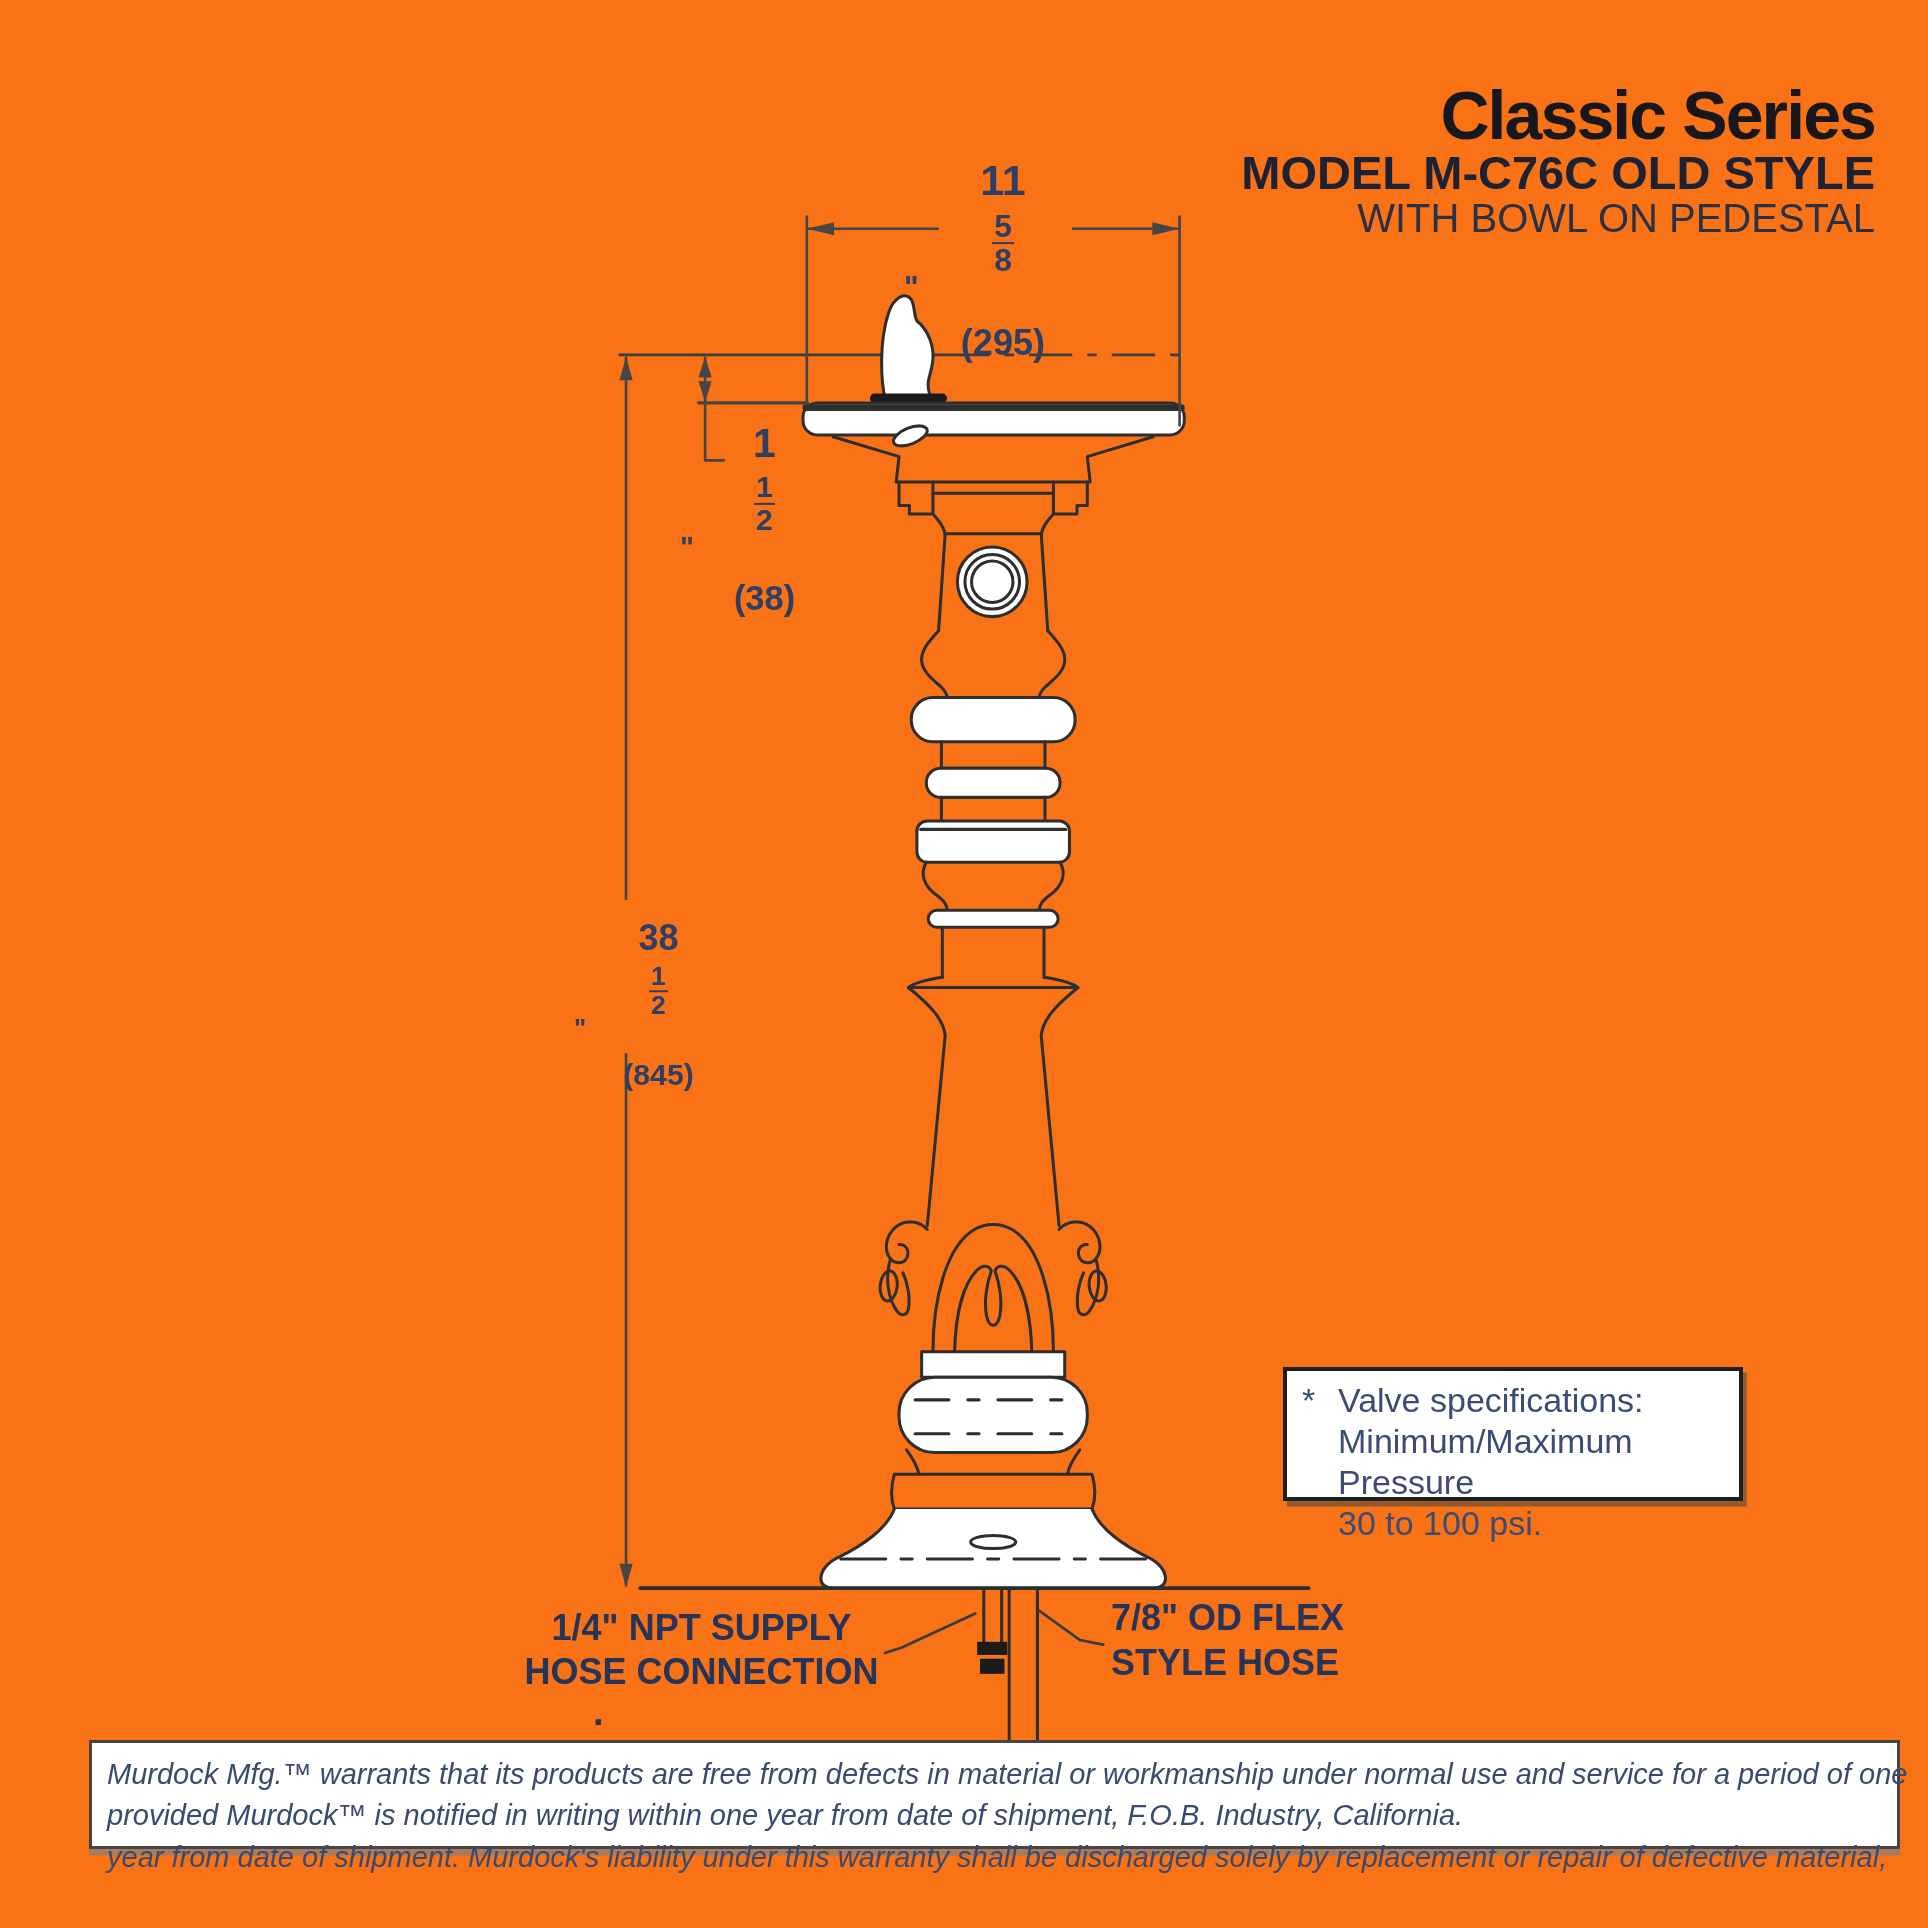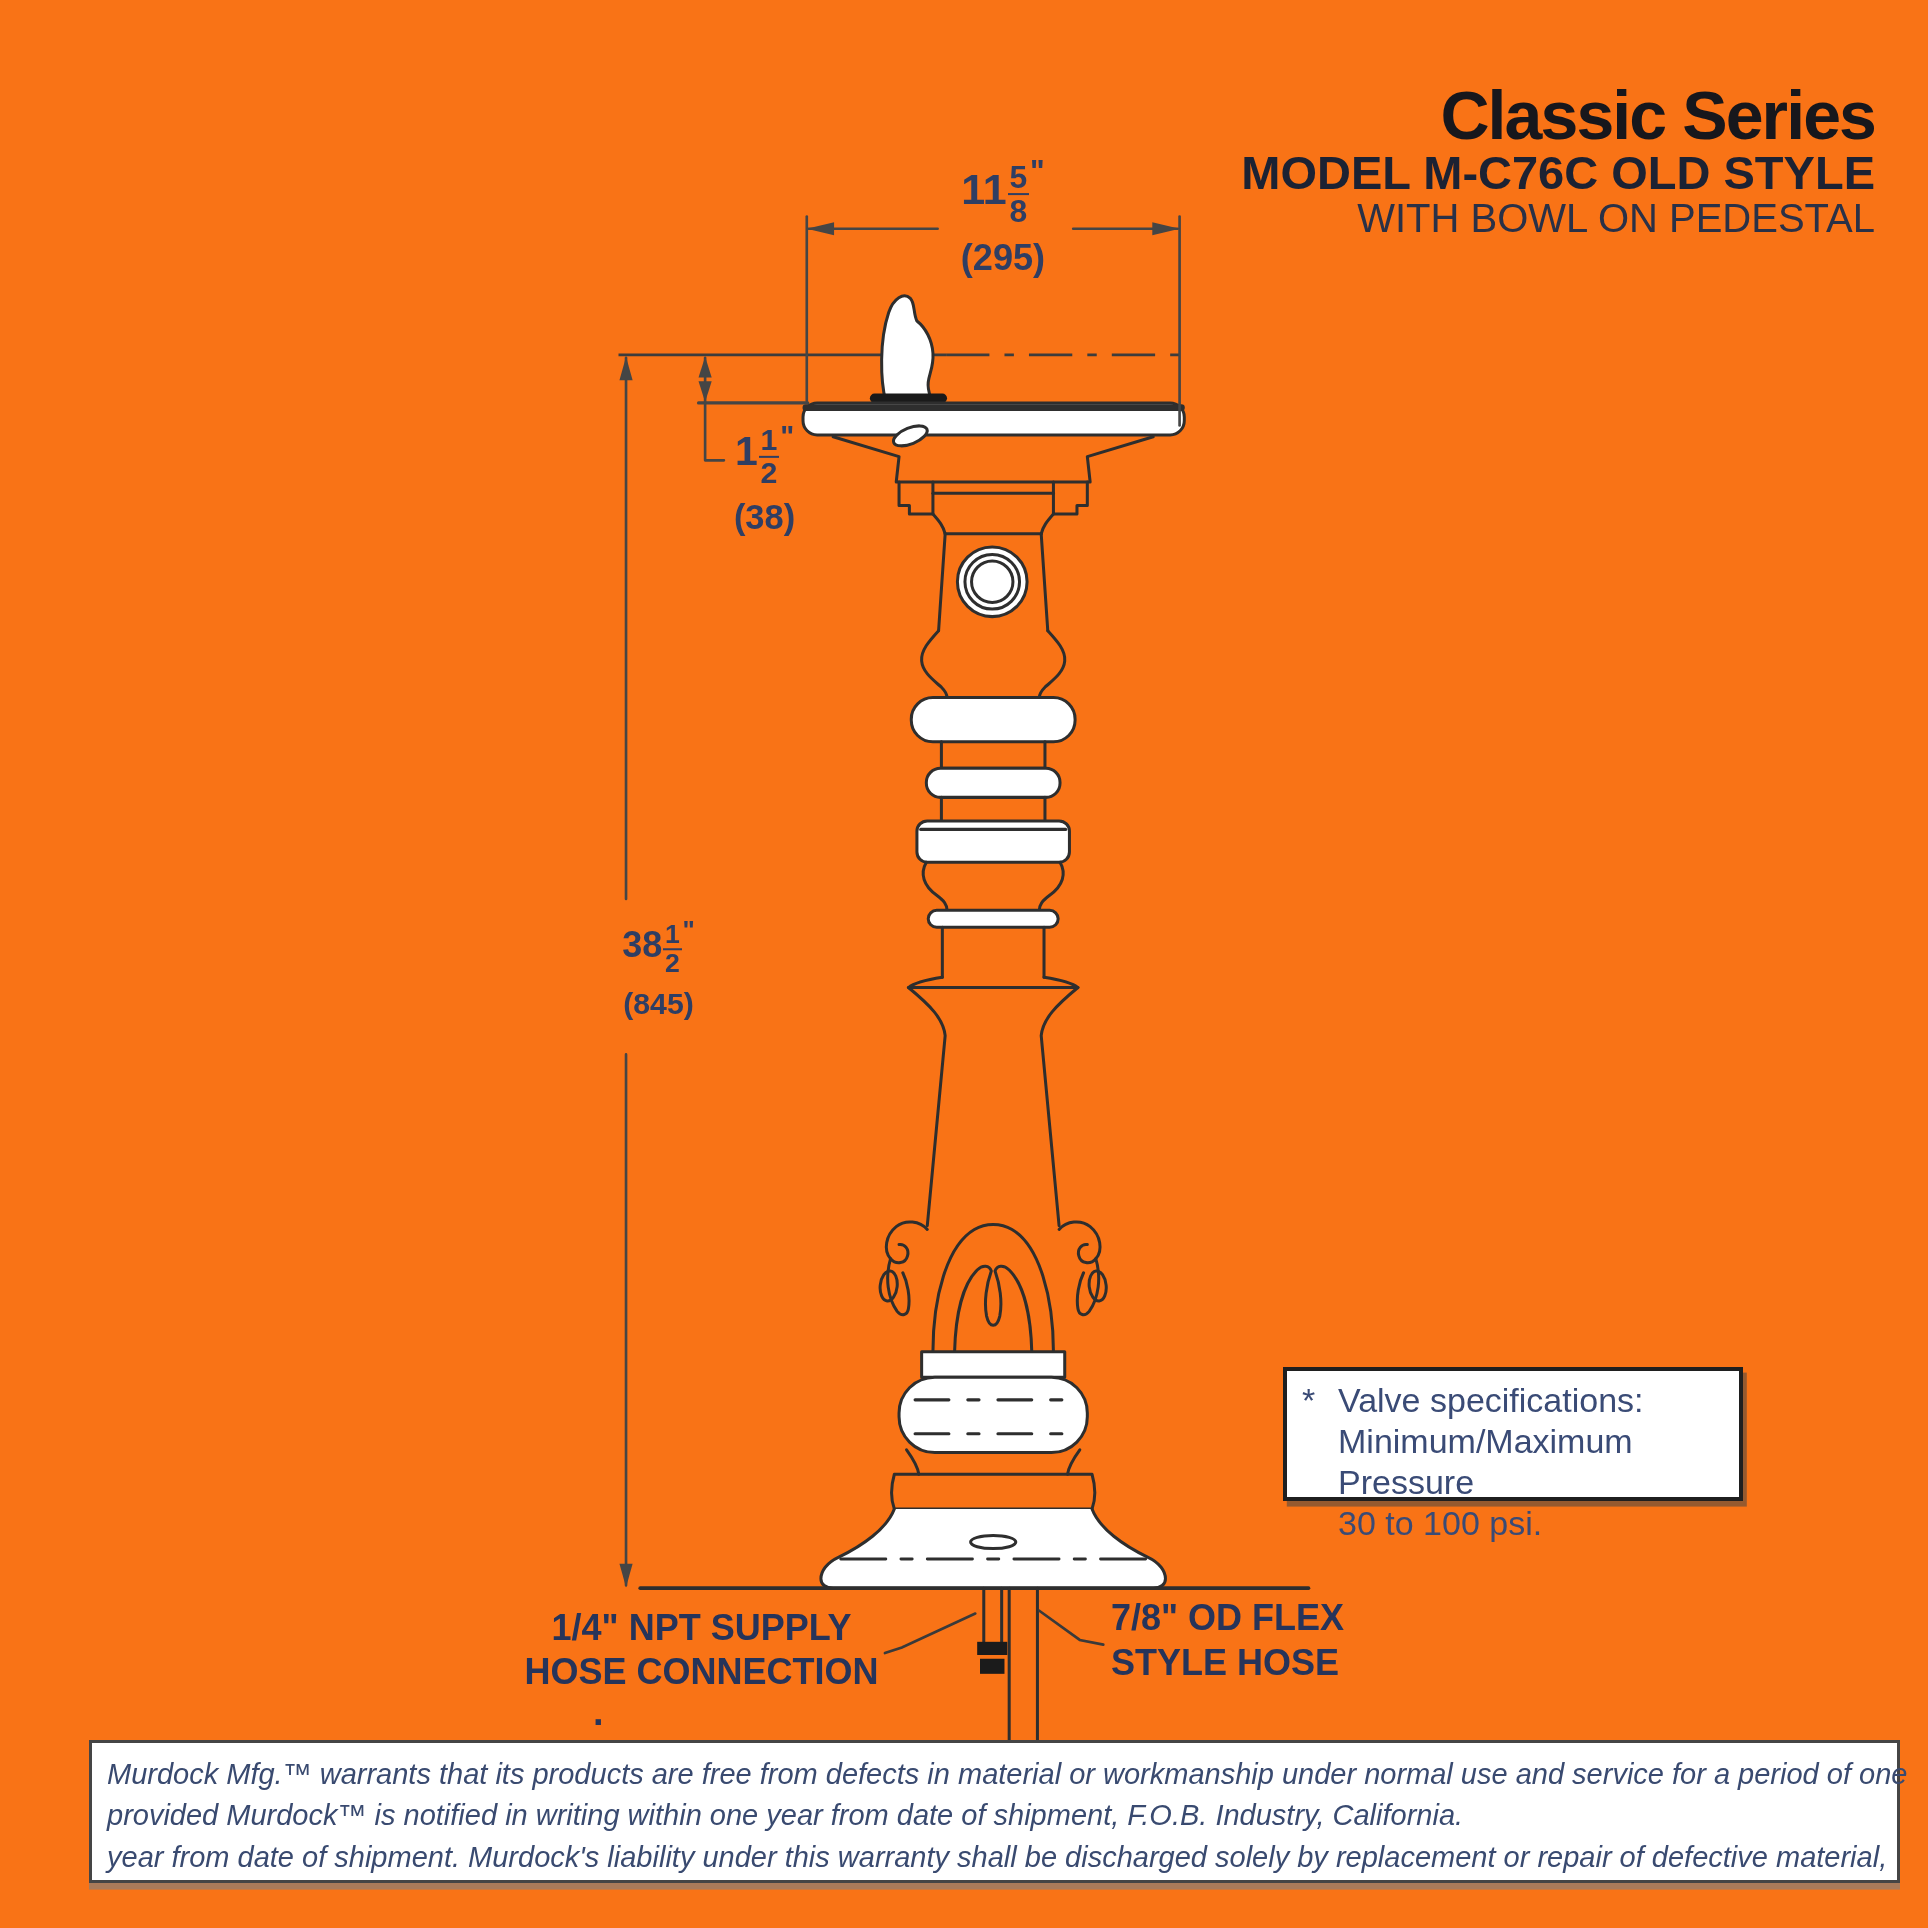--- a/index.html
+++ b/index.html
@@ -8,40 +8,40 @@
   #art{position:absolute;left:0;top:0;}
 
   
   .titleblock{position:absolute;right:53px;top:81px;text-align:right;color:var(--ink,#17171c);}
   .t-series{font-size:68px;font-weight:700;letter-spacing:-1.9px;line-height:1.0;color:var(--ink,#17171c);}
   .t-model{font-size:47px;font-weight:700;line-height:1.04;color:var(--ink2,#1c2233);}
   .t-sub{font-size:40px;font-weight:400;line-height:1.02;color:var(--ink3,#2a3147);}
 
   
   .dim{position:absolute;color:var(--navy,#2f3e63);font-weight:700;text-align:center;}
-  .dim .val{display:flex;justify-content:center;align-items:center;}
+  .dim .val{display:flex;justify-content:center;align-items:center;flex-direction:column;}
   .frac{display:inline-flex;flex-direction:column;align-items:center;font-size:0.74em;line-height:1.02;transform:translateY(0.16em);margin:0 0.9px;}
   .frac .den{border-top:2.8px solid currentColor;padding:0 1.9px;}
   .frac .num{padding:0 1.9px;}
   .unit{font-size:0.72em;align-self:flex-start;transform:translateY(-0.05em);}
   .mm{font-size:0.84em;margin-top:14px;}
 
   
   .callout{position:absolute;color:var(--navy2,#26345a);font-weight:700;font-size:36px;line-height:1.22;}
   .callout.center{text-align:center;}
   .footmark{position:absolute;color:var(--navy2,#26345a);font-weight:700;font-size:38px;}
 
   
   .valvebox{position:absolute;left:1283px;top:1367px;width:460px;height:134px;box-sizing:border-box;
     background:#fff;border:4.7px solid #1f1f1f;box-shadow:3.8px 5.6px 0 rgba(70,70,70,.55);}
   .valvebox .inner{position:relative;padding:9.4px 7.5px 7.5px 51px;color:var(--navy3,#3a4b76);font-size:34px;line-height:1.2;}
   .valvebox .star{position:absolute;left:15px;top:9.4px;}
 
   
-  .warranty{position:absolute;left:89px;top:1740px;width:1811px;height:143px;box-sizing:border-box;
+  .warranty{position:absolute;left:89px;top:1740px;width:1811px;height:109px;box-sizing:border-box;
     background:#fff;border:3.8px solid #454545;box-shadow:0 6.6px 0 rgba(128,128,128,.65);
     padding:11.3px 15px;font-style:italic;font-size:29px;line-height:1.42;color:var(--navy4,#394a70);white-space:nowrap;}
 </style>
 </head>
 <body>
 
 <div id="page">
 
   <svg id="art" width="1928" height="1928" viewBox="0 0 2048 2048">
 

